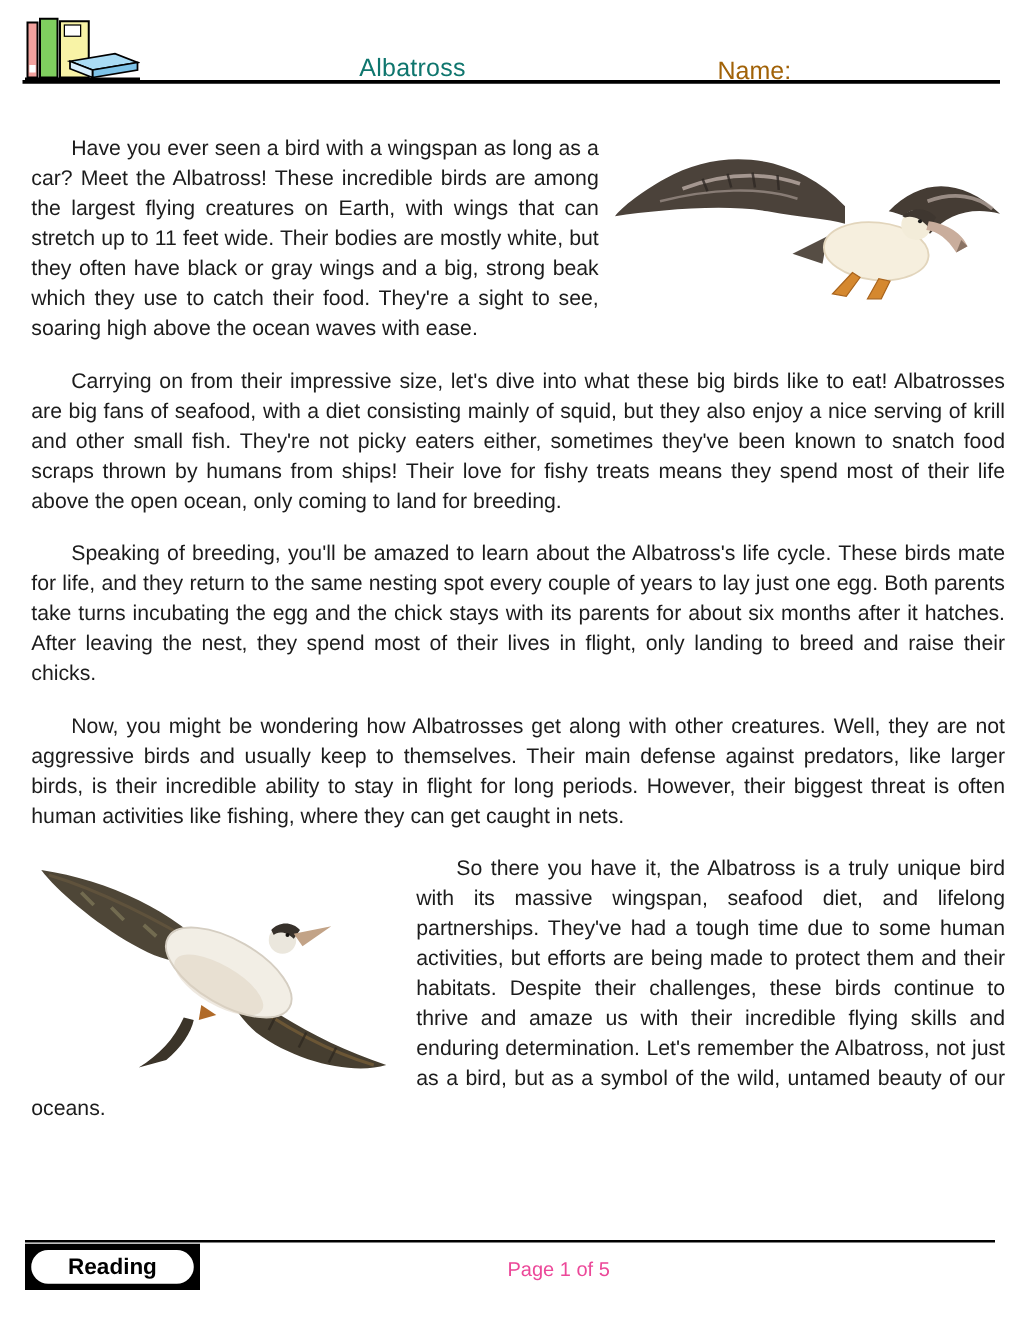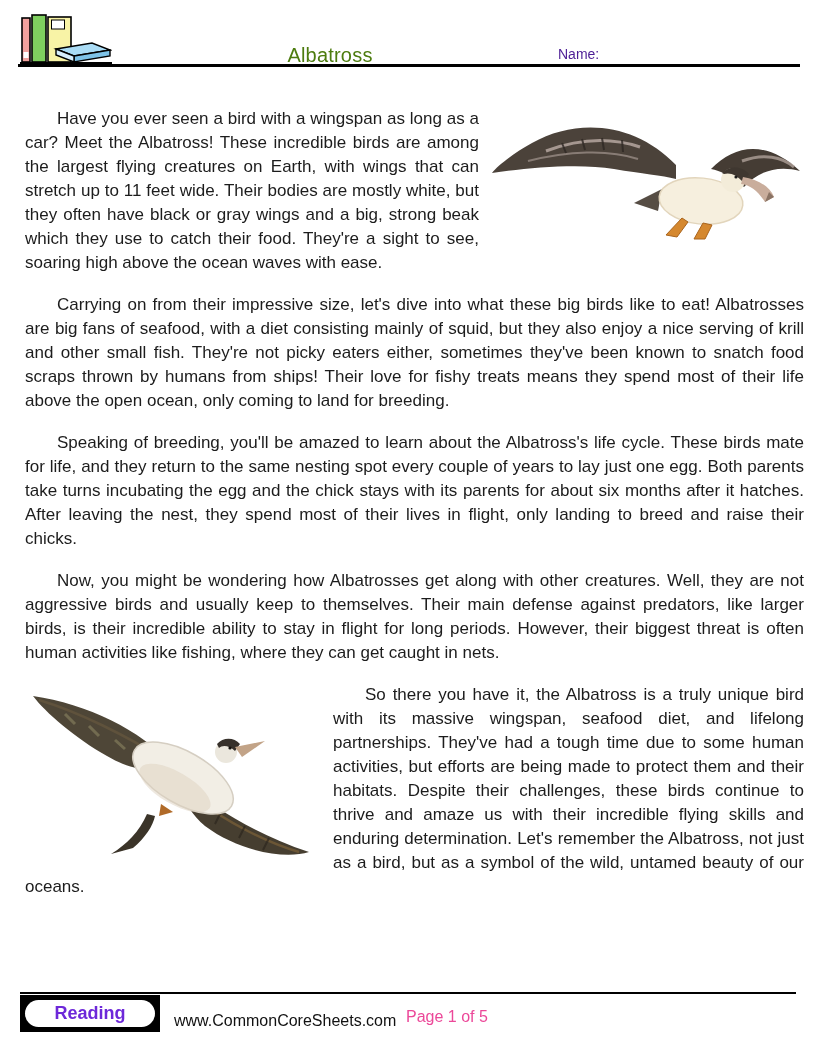--- a/index.html
+++ b/index.html
@@ -3,36 +3,36 @@
 <meta charset="utf-8">
 <style>
   html,body{margin:0;padding:0;background:#ffffff;}
   .page{
     position:relative;width:816px;height:1056px;background:#ffffff;overflow:hidden;
     font-family:"Liberation Sans",sans-serif;color:#1c1c1c;
   }
   
   .logo{position:absolute;left:20px;top:12px;width:92px;height:52px;}
   .page-title{position:absolute;left:240px;top:44px;width:180px;text-align:center;
-    font-size:20px;letter-spacing:.2px;color:#4d7c0f;}
-  .name-label{position:absolute;left:558px;top:46px;font-size:14px;color:#4c1d95;}
+    font-size:20px;letter-spacing:.2px;color:#0f766e;}
+  .name-label{position:absolute;left:574px;top:46px;font-size:20px;color:#a16207;}
   .header-rule{position:absolute;left:18px;right:16px;top:64px;height:3px;background:#000;}
   
   .content{position:absolute;left:25px;right:12px;top:107px;
     font-size:17px;line-height:24px;text-align:justify;}
   .content p{margin:0 0 18px 0;text-indent:32px;}
   .img-float-right{float:right;width:318px;height:140px;margin:0 0 4px 7px;}
   .img-float-left{float:left;width:288px;height:182px;margin:3px 20px 4px 0;}
   .img-float-right svg,.img-float-left svg{display:block;width:100%;height:100%;}
   
   .footer-rule{position:absolute;left:20px;right:20px;top:992px;height:2px;background:#000;}
   .subject-badge{position:absolute;left:20px;top:995px;width:140px;height:37px;
     background:#000;box-sizing:border-box;padding:5px;}
   .badge-pill{display:flex;align-items:center;justify-content:center;width:100%;height:100%;
-    background:#fff;border-radius:16px;font-weight:bold;font-size:18px;color:#6d28d9;}
+    background:#fff;border-radius:16px;font-weight:bold;font-size:18px;color:#000000;}
   .website{position:absolute;left:174px;top:1012px;font-size:16px;color:#111;}
   .page-info{position:absolute;left:406px;top:1008px;font-size:16px;color:#ec4899;}
 </style>
 </head>
 <body>
 
 <div class="page">
 
   <svg class="logo" viewBox="0 0 92 52" aria-hidden="true">
     <rect x="2" y="6" width="8" height="44" fill="#f2a19e" stroke="#000" stroke-width="1.6"></rect>
@@ -112,16 +112,15 @@
         </svg>
       </span><span>So there you have it, the Albatross is a truly unique bird with its massive wingspan, seafood diet, and lifelong partnerships. They've had a tough time due to some human activities, but efforts are being made to protect them and their habitats. Despite their challenges, these birds continue to thrive and amaze us with their incredible flying skills and enduring determination. Let's remember the Albatross, not just as a bird, but as a symbol of the wild, untamed beauty of our oceans.</span>
     </p>
 
   </main>
 
   <div class="footer-rule"></div>
   <div class="subject-badge">
     <span class="badge-pill">Reading</span>
   </div>
-  <div class="website">www.CommonCoreSheets.com</div>
   <div class="page-info">Page 1 of 5</div>
 
 </div>
 
 </body></html>

